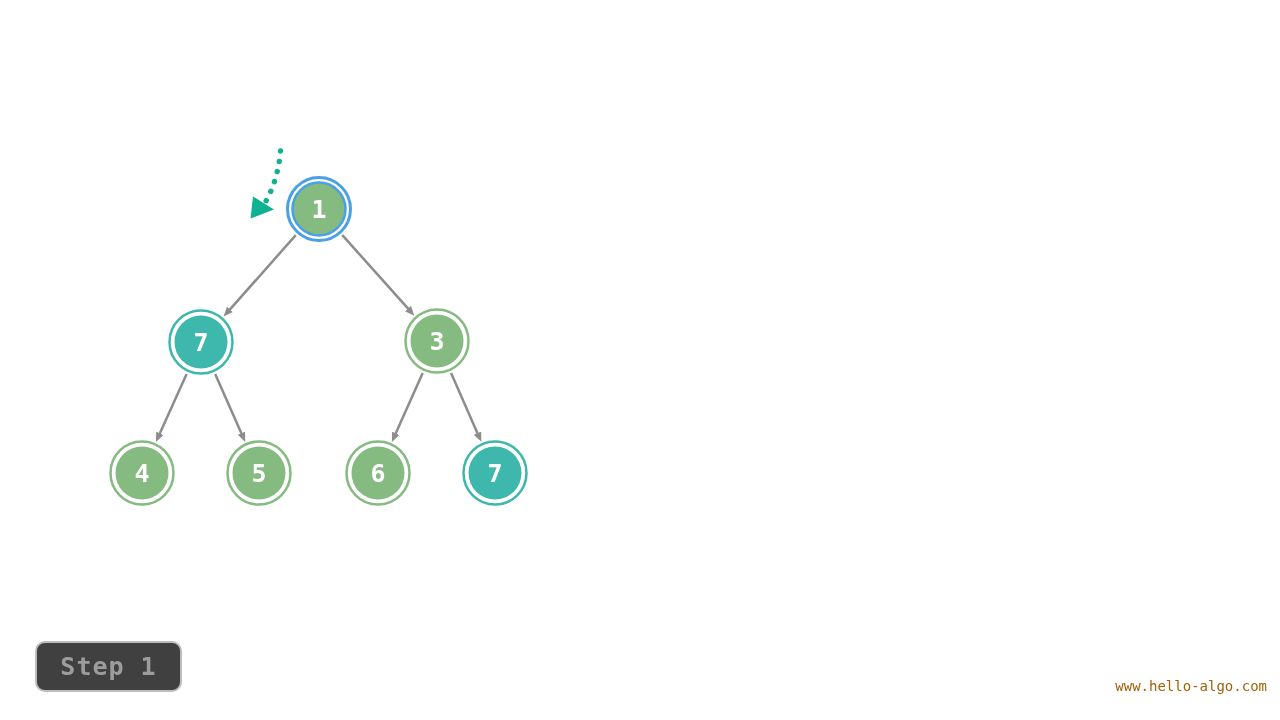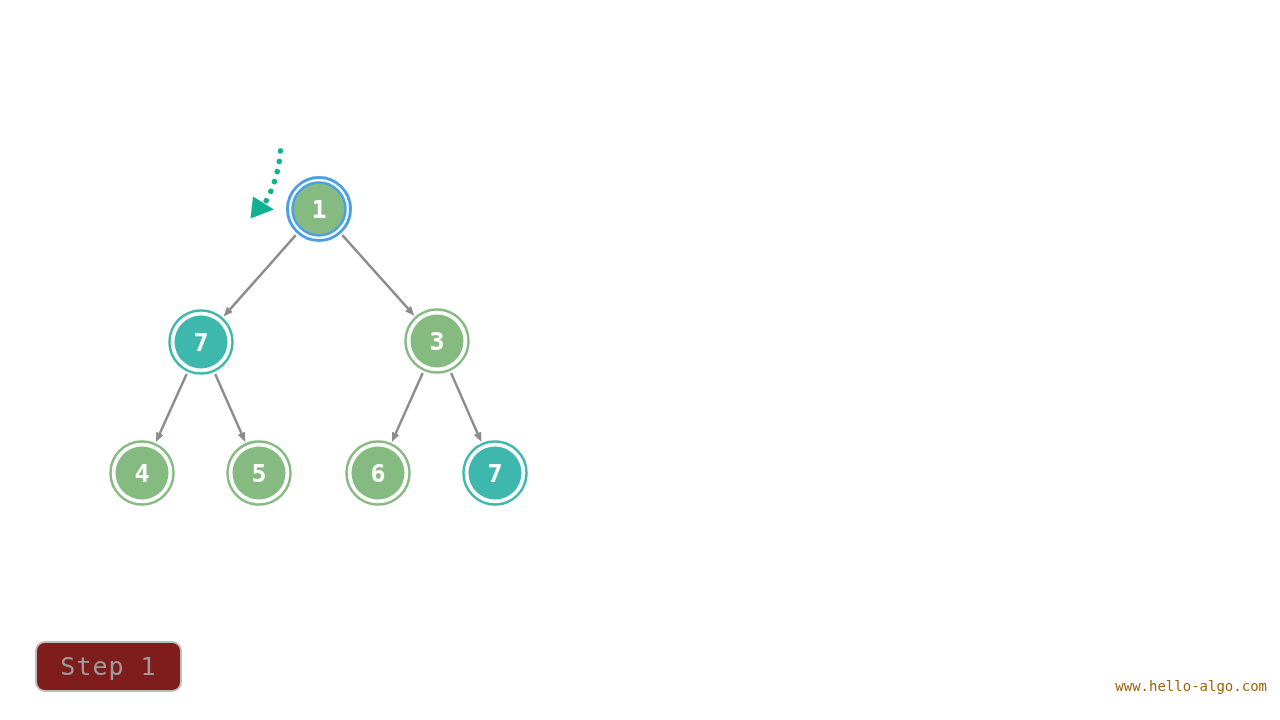--- a/index.html
+++ b/index.html
@@ -13,28 +13,28 @@
   .stage { position: absolute; left: 0; top: 0; width: 1280px; height: 720px; }
 
   svg.tree { position: absolute; left: 0; top: 0; }
 
   .panel { position: absolute; left: 686px; top: 0; width: 420px; }
 
   .step-badge {
     position: absolute;
     left: 35px; top: 641px;
     width: 147px; height: 51px;
-    background: #7f1d1d;
+    background: #404040;
     border: 2px solid #bdbdbd;
     border-radius: 10px;
     display: flex;
     align-items: center;
     justify-content: center;
     font-family: "DejaVu Sans Mono", "Liberation Mono", monospace;
-    font-weight: normal;
+    font-weight: bold;
     font-size: 25px;
     color: #9c9c9c;
     letter-spacing: 1px;
   }
 
   .watermark {
     position: absolute;
     right: 13px; bottom: 26px;
     font-family: "DejaVu Sans Mono", "Liberation Mono", monospace;
     font-size: 14px;

